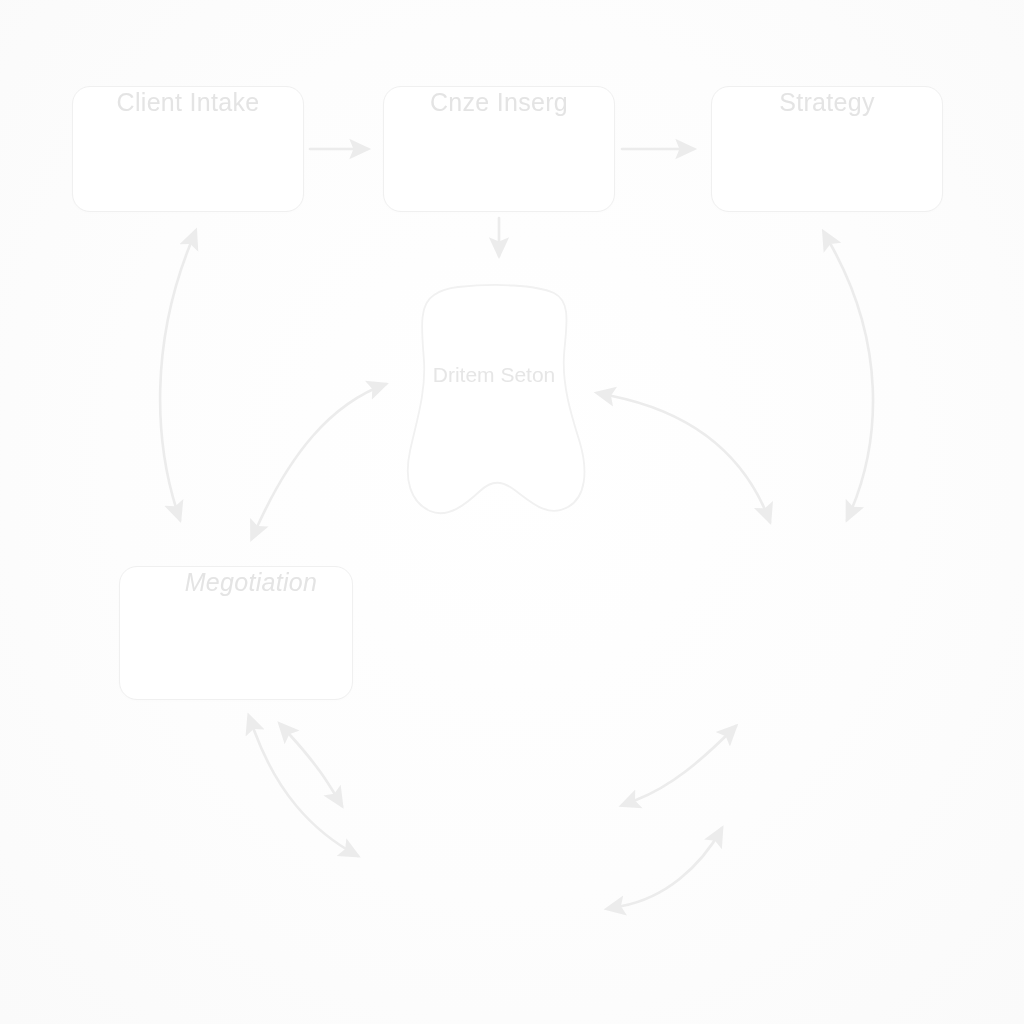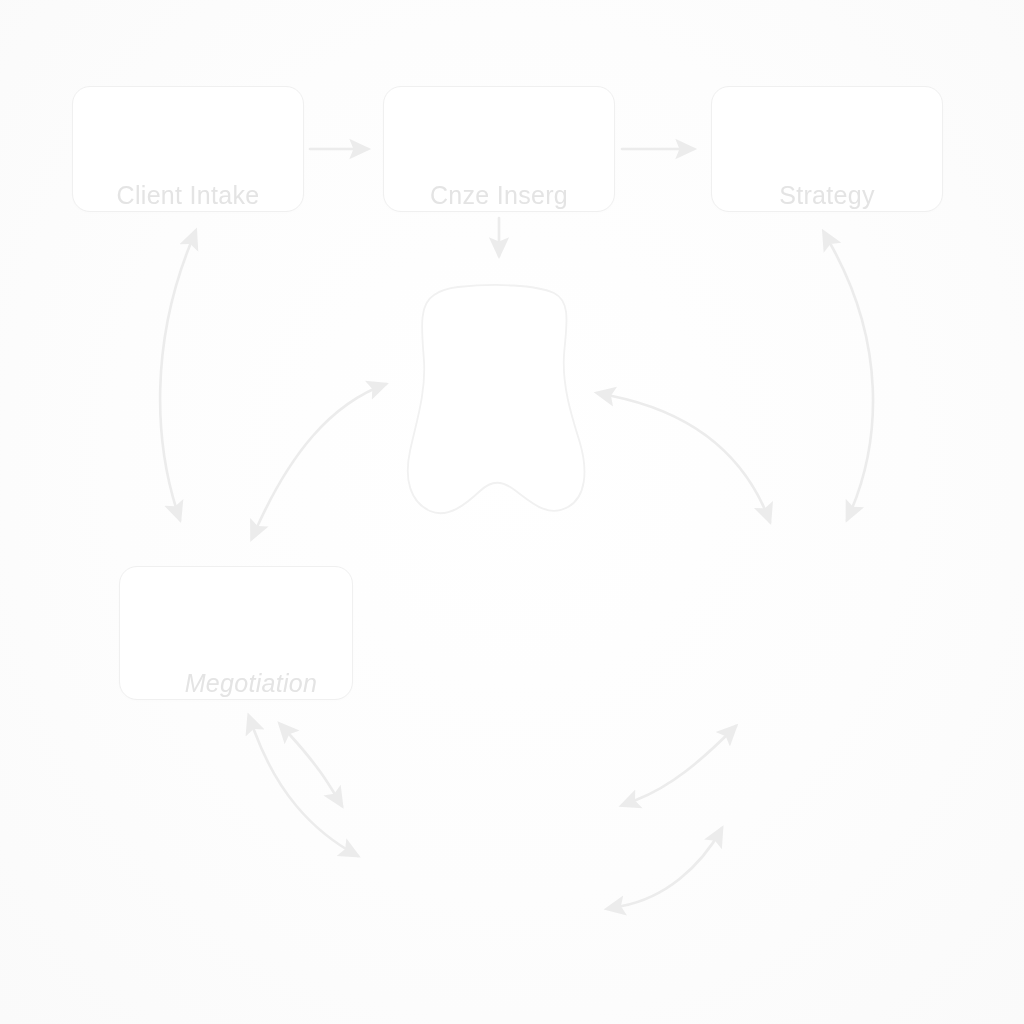--- a/index.html
+++ b/index.html
@@ -30,21 +30,21 @@
     height: 1024px;
   }
   .node {
     position: absolute;
     box-sizing: border-box;
     background: #ffffff;
     border: 1.6px solid #f0f0f0;
     border-radius: 18px;
     box-shadow: 0 1px 3px rgba(0,0,0,0.012);
     display: flex;
-    align-items: flex-end;
+    align-items: flex-start;
     justify-content: center;
   }
   .node-label {
     color: #e4e4e4;
     font-size: 25px;
     font-weight: 400;
     letter-spacing: 0.3px;
     text-align: center;
     line-height: 1.25;
     user-select: none;
@@ -134,20 +134,21 @@
                C 192 188, 190 214, 172 224
                C 152 235, 136 220, 120 208
                C 106 197, 96 197, 84 208
                C 70 221, 52 236, 34 228
                C 14 219, 8 196, 14 168
                C 20 140, 30 110, 28 78
                C 26 48, 22 22, 38 12
                C 45 7, 53 5, 62 4 Z" fill="#ffffff" stroke="#f1f1f1" stroke-width="1.8"></path>
     </svg>
     <div class="blob-label">
+      <div>Dritem Seton</div>
     </div>
   </div>
 
   <div class="node" style="left:119px; top:566px; width:234px; height:134px;">
     <span class="node-label italic">Megotiation</span>
   </div>
 
 
 
 </div>

